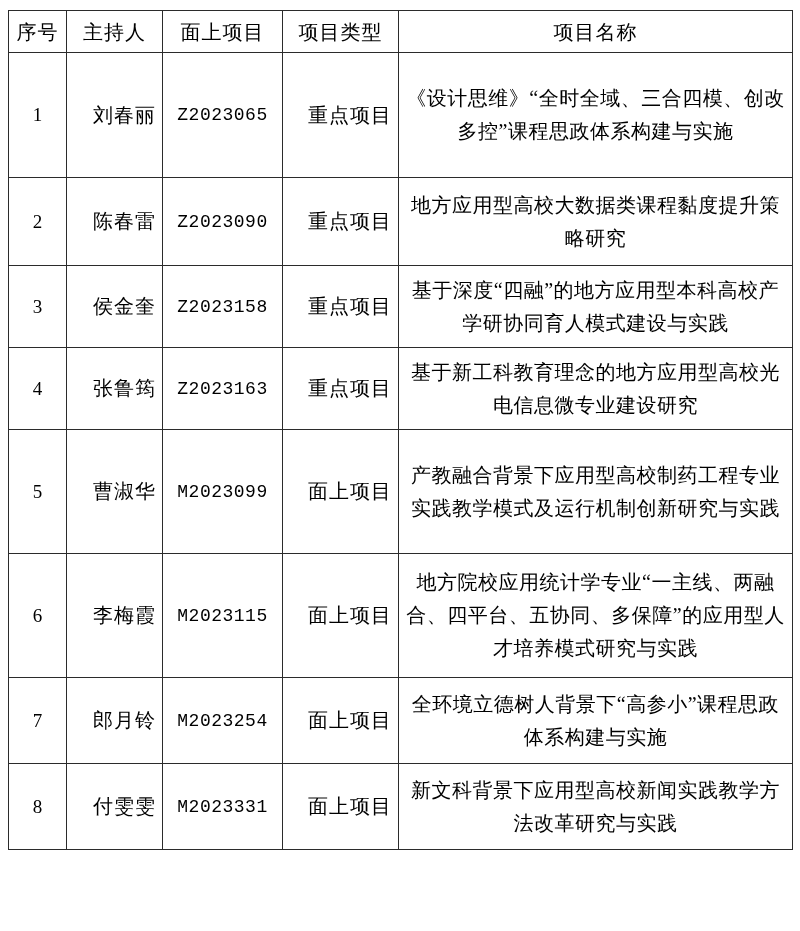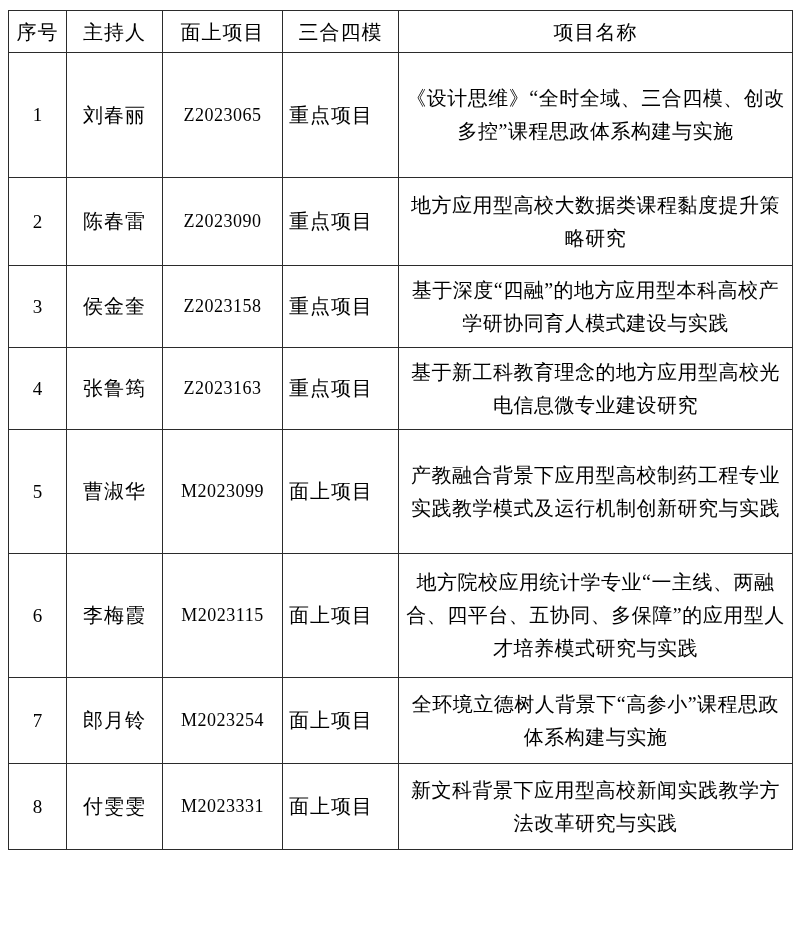--- a/index.html
+++ b/index.html
@@ -49,31 +49,32 @@
   col.c-code  { width: 120px; }
   col.c-type  { width: 116px; }
   col.c-name  { width: 394px; }
 
   td.idx {
     text-align: center;
     font-size: 19px;
     font-family: "Liberation Serif", "DejaVu Serif", serif;
   }
   td.host {
-    text-align: center;
+    text-align: right;
     font-size: 20px;
     letter-spacing: 1px;
   }
   td.code {
     text-align: center;
     font-size: 18px;
     letter-spacing: 0.5px;
+    font-family: Liberation Mono, monospace;
   }
   td.type {
-    text-align: left;
+    text-align: right;
     font-size: 20px;
     letter-spacing: 1px;
   }
   td.name {
     text-align: center;
     font-size: 20px;
     line-height: 33px;
     letter-spacing: 0.5px;
     padding-left: 8px;
     padding-right: 6px;
@@ -98,21 +99,21 @@
       <col class="c-host">
       <col class="c-code">
       <col class="c-type">
       <col class="c-name">
     </colgroup>
     <thead>
       <tr>
         <th>序号</th>
         <th>主持人</th>
         <th>面上项目</th>
-        <th>三合四模</th>
+        <th>项目类型</th>
         <th>项目名称</th>
       </tr>
     </thead>
     <tbody>
       <tr class="r1">
         <td class="idx">1</td>
         <td class="host">刘春丽</td>
         <td class="code">Z2023065</td>
         <td class="type">重点项目</td>
         <td class="name">《设计思维》“全时全域、三合四模、创改多控”课程思政体系构建与实施</td>

